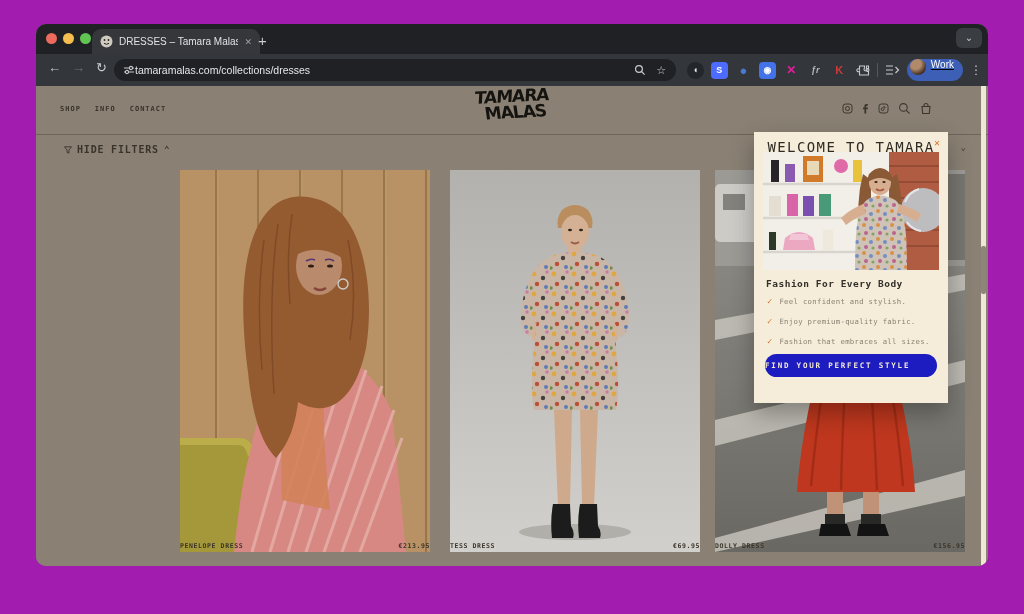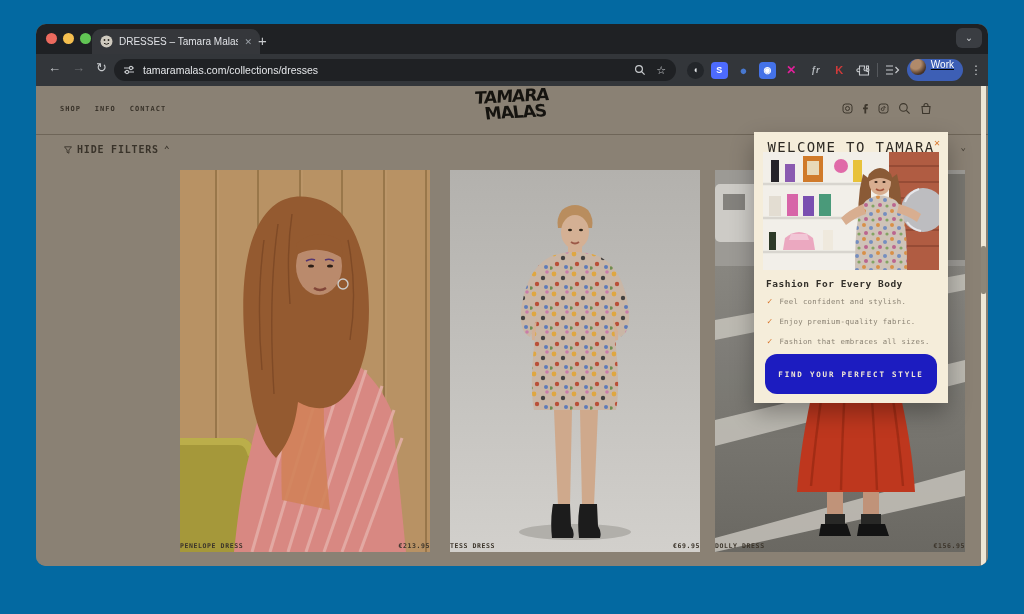--- a/index.html
+++ b/index.html
@@ -1,16 +1,16 @@
 <!DOCTYPE html>
 <html><head>
 <meta charset="utf-8">
 <style>
   html,body{margin:0;padding:0;background:#000;}
-  .stage{position:relative;width:1024px;height:614px;background:#0369a1;overflow:hidden;
+  .stage{position:relative;width:1024px;height:614px;background:#a21caf;overflow:hidden;
          font-family:"Liberation Sans",sans-serif;}
   .window{position:absolute;left:36px;top:24px;width:952px;height:542px;border-radius:10px;
           overflow:hidden;background:#8a8174;}
 
   
   .tabstrip{position:absolute;left:0;top:0;width:100%;height:30px;background:#1f2124;}
   .tl{position:absolute;top:9px;width:11px;height:11px;border-radius:50%;}
   .tl.red{left:10px;background:#ec6a5e;}
   .tl.yellow{left:27px;background:#f5bf4f;}
   .tl.green{left:44px;background:#61c554;}
@@ -22,21 +22,21 @@
   .winchev{position:absolute;right:6px;top:4px;width:26px;height:20px;background:#3a3d42;
            border-radius:6px;color:#c7cacd;font-size:10px;text-align:center;line-height:19px;}
 
   
   .toolbar{position:absolute;left:0;top:30px;width:100%;height:32px;background:#33363a;}
   .navic{position:absolute;top:6px;font-size:13px;color:#c7cacd;}
   .navic.fwd{color:#6e7175;}
   .omnibox{position:absolute;left:78px;top:5px;width:562px;height:22px;border-radius:11px;
            background:#1f2124;display:flex;align-items:center;}
   .omnibox .tune{margin-left:9px;}
-  .omnibox .url{margin-left:8px;font-size:10.5px;color:#e4e6e9;flex:1;white-space:nowrap;}
+  .omnibox .url{font-size:10.5px;color:#e4e6e9;flex:1;white-space:nowrap;}
   .omnibox .oic{margin-right:10px;color:#c7cacd;font-size:11px;}
   .rightbar{position:absolute;right:6px;top:4px;height:24px;display:flex;align-items:center;gap:7px;}
   .ext{width:17px;height:17px;display:flex;align-items:center;justify-content:center;
        border-radius:4px;font-size:9px;font-weight:bold;}
   .ext.e0{background:#23262a;color:#e8eaed;border-radius:50%;}
   .ext.e1{background:#4d6bfe;color:#fff;}
   .ext.e2{background:none;color:#4878d0;font-size:13px;}
   .ext.e3{background:#4472e8;color:#fff;}
   .ext.e4{background:none;color:#e0209a;font-size:12px;}
   .ext.e5{background:none;color:#b4b8bc;font-size:9px;font-style:italic;}
@@ -83,22 +83,22 @@
   .popup .ptitle-row{position:absolute;left:0;top:7px;width:100%;text-align:center;
          font-size:14px;font-weight:normal;letter-spacing:1.4px;color:#2e2a24;}
   .popup .close{position:absolute;right:8px;top:5px;color:#d9782f;font-size:10px;font-weight:bold;}
   .popup .photo{position:absolute;left:9px;top:20px;width:176px;height:118px;overflow:hidden;}
   .popup .heading{position:absolute;left:12px;top:146px;font-size:9.5px;font-weight:bold;
          letter-spacing:.5px;color:#33302a;}
   .check{position:absolute;left:13px;display:flex;gap:7px;align-items:baseline;}
   .check .mk{color:#d9782f;font-size:9px;font-weight:bold;}
   .check .tx{font-size:7.3px;letter-spacing:.3px;color:#8b8374;}
   .c0{top:164px;} .c1{top:184px;} .c2{top:204px;}
-  .cta{position:absolute;left:11px;top:222px;width:172px;height:40px;border-radius:12px;
-       background:#1c1cc0;display:flex;align-items:center;justify-content:center;}
+  .cta{position:absolute;left:11px;top:222px;width:172px;height:23px;border-radius:12px;
+       background:#1c1cc0;display:flex;align-items:center;}
   .cta span{color:#f2e9d6;font-size:7.5px;font-weight:bold;letter-spacing:1.8px;}
 </style>
 </head>
 <body>
 
 <div class="stage">
   <div class="window">
 
     <div class="tabstrip">
       <div class="tl red"></div>

